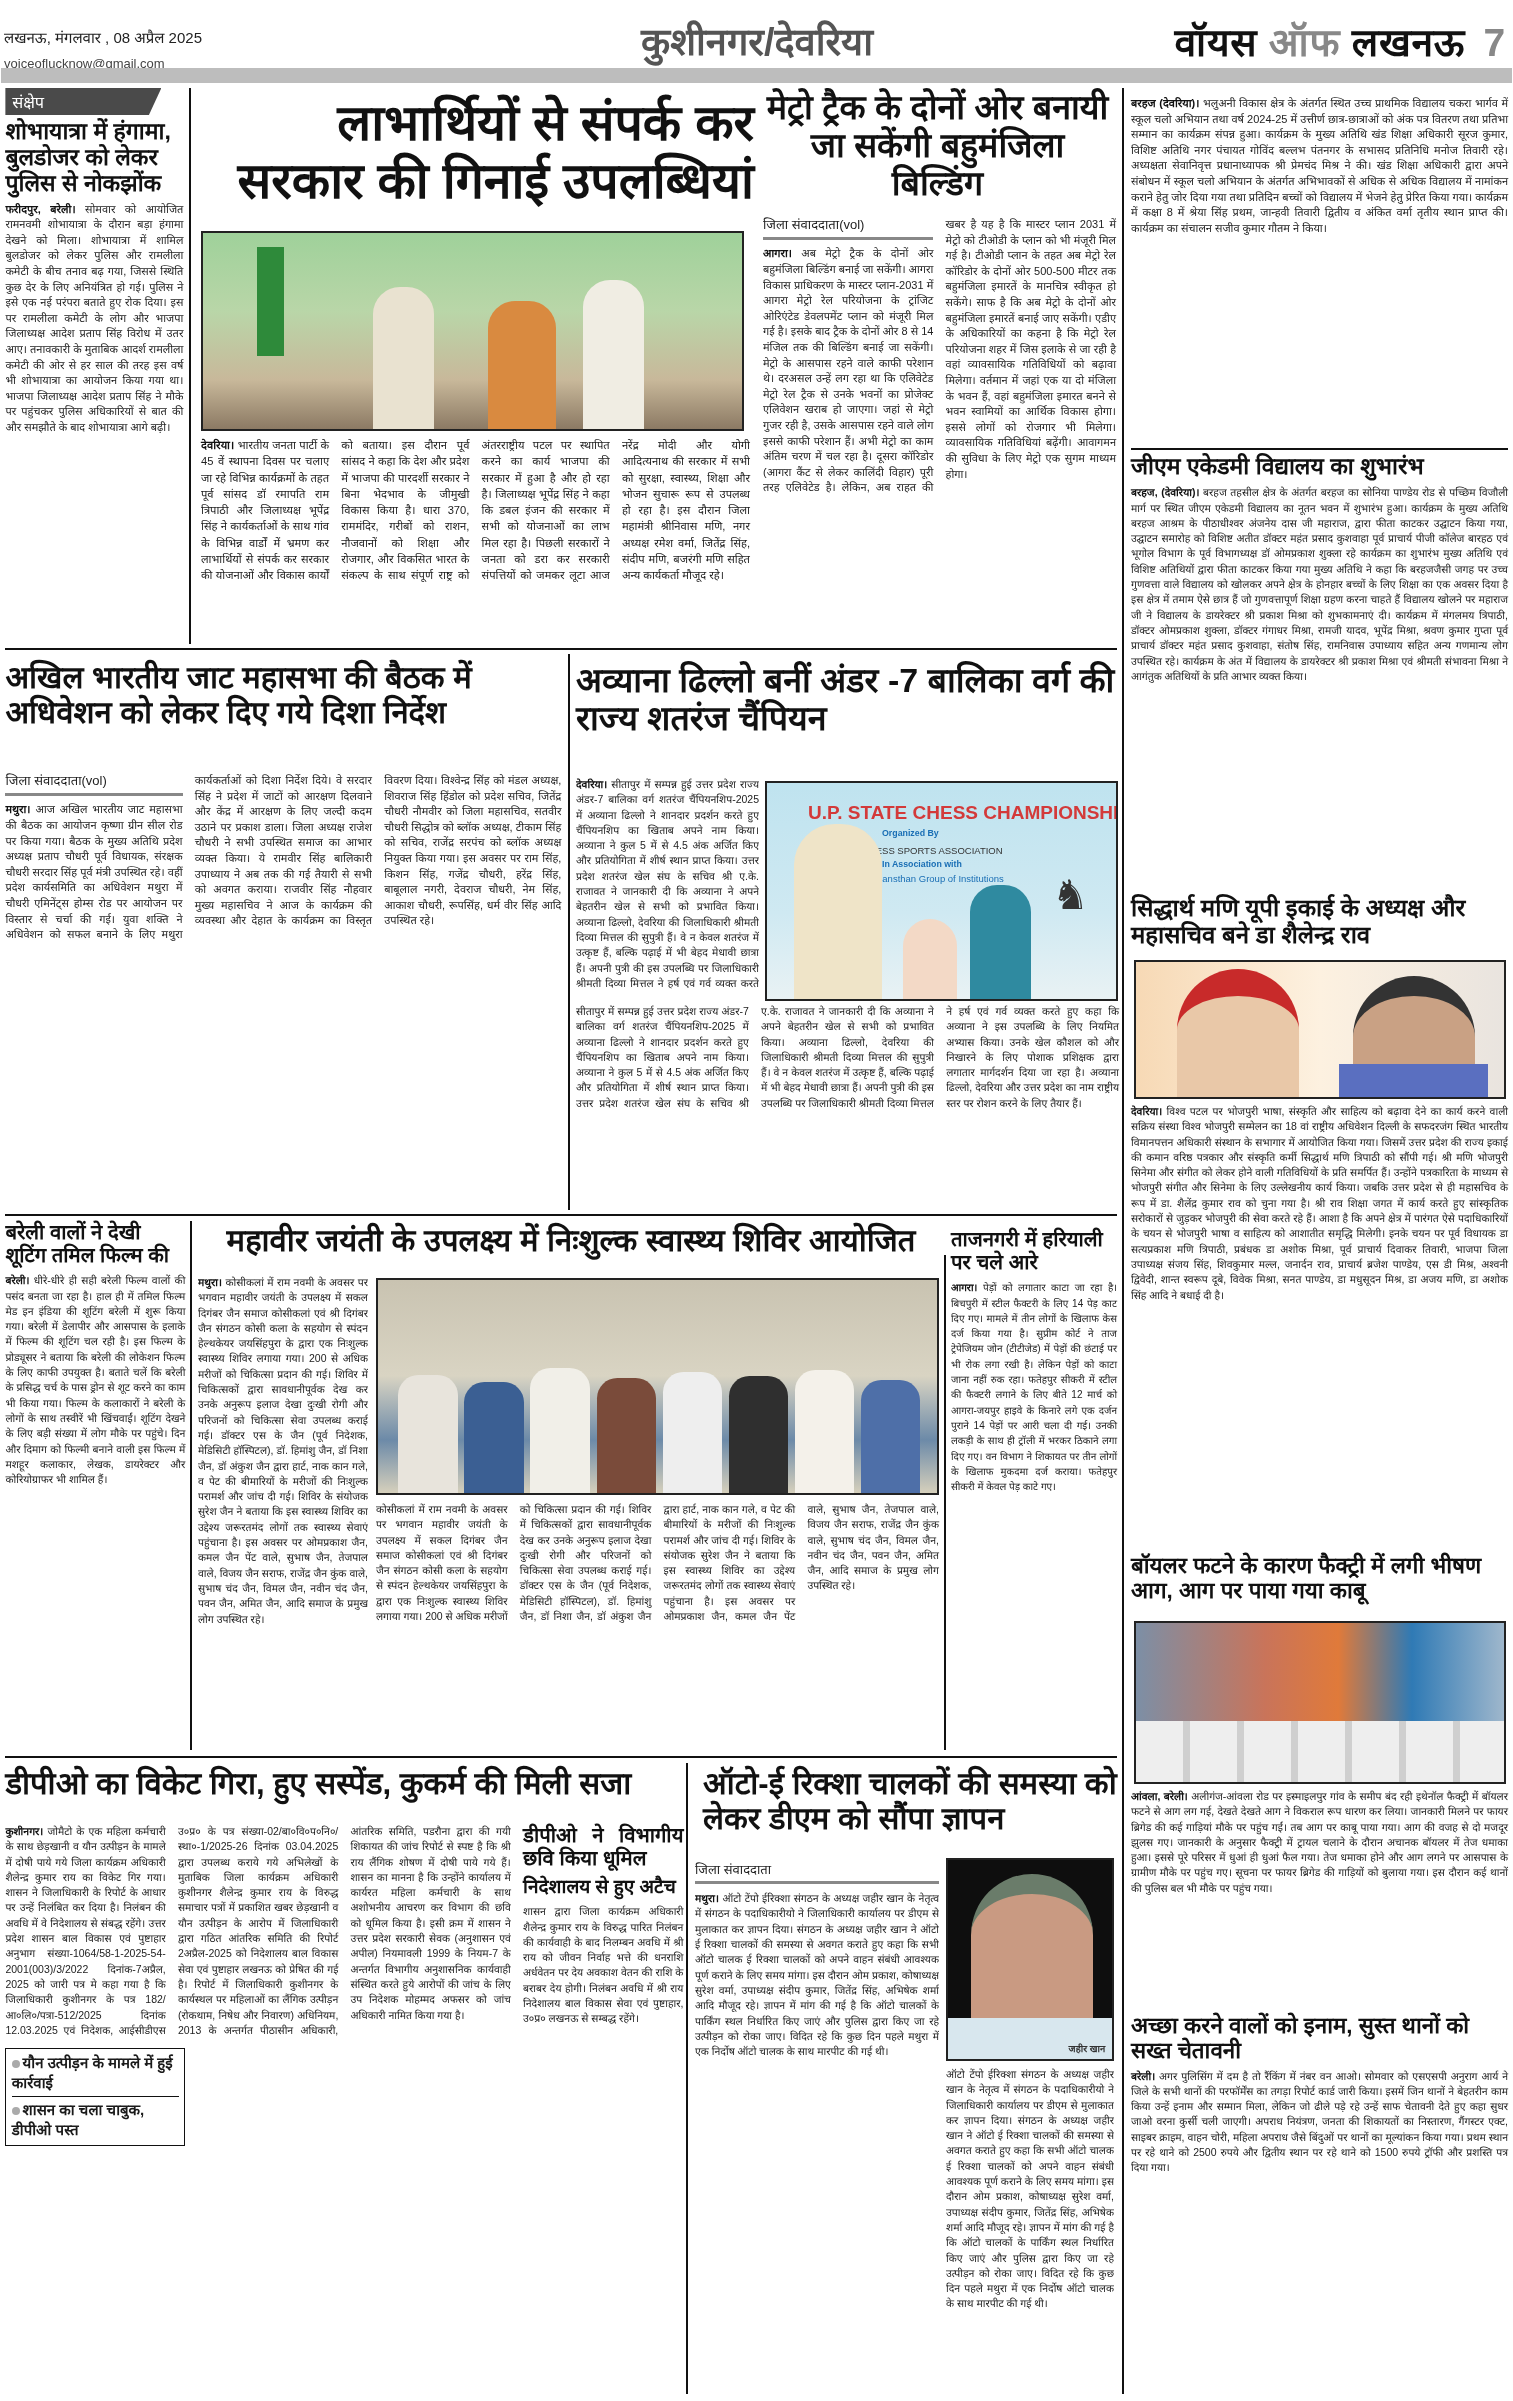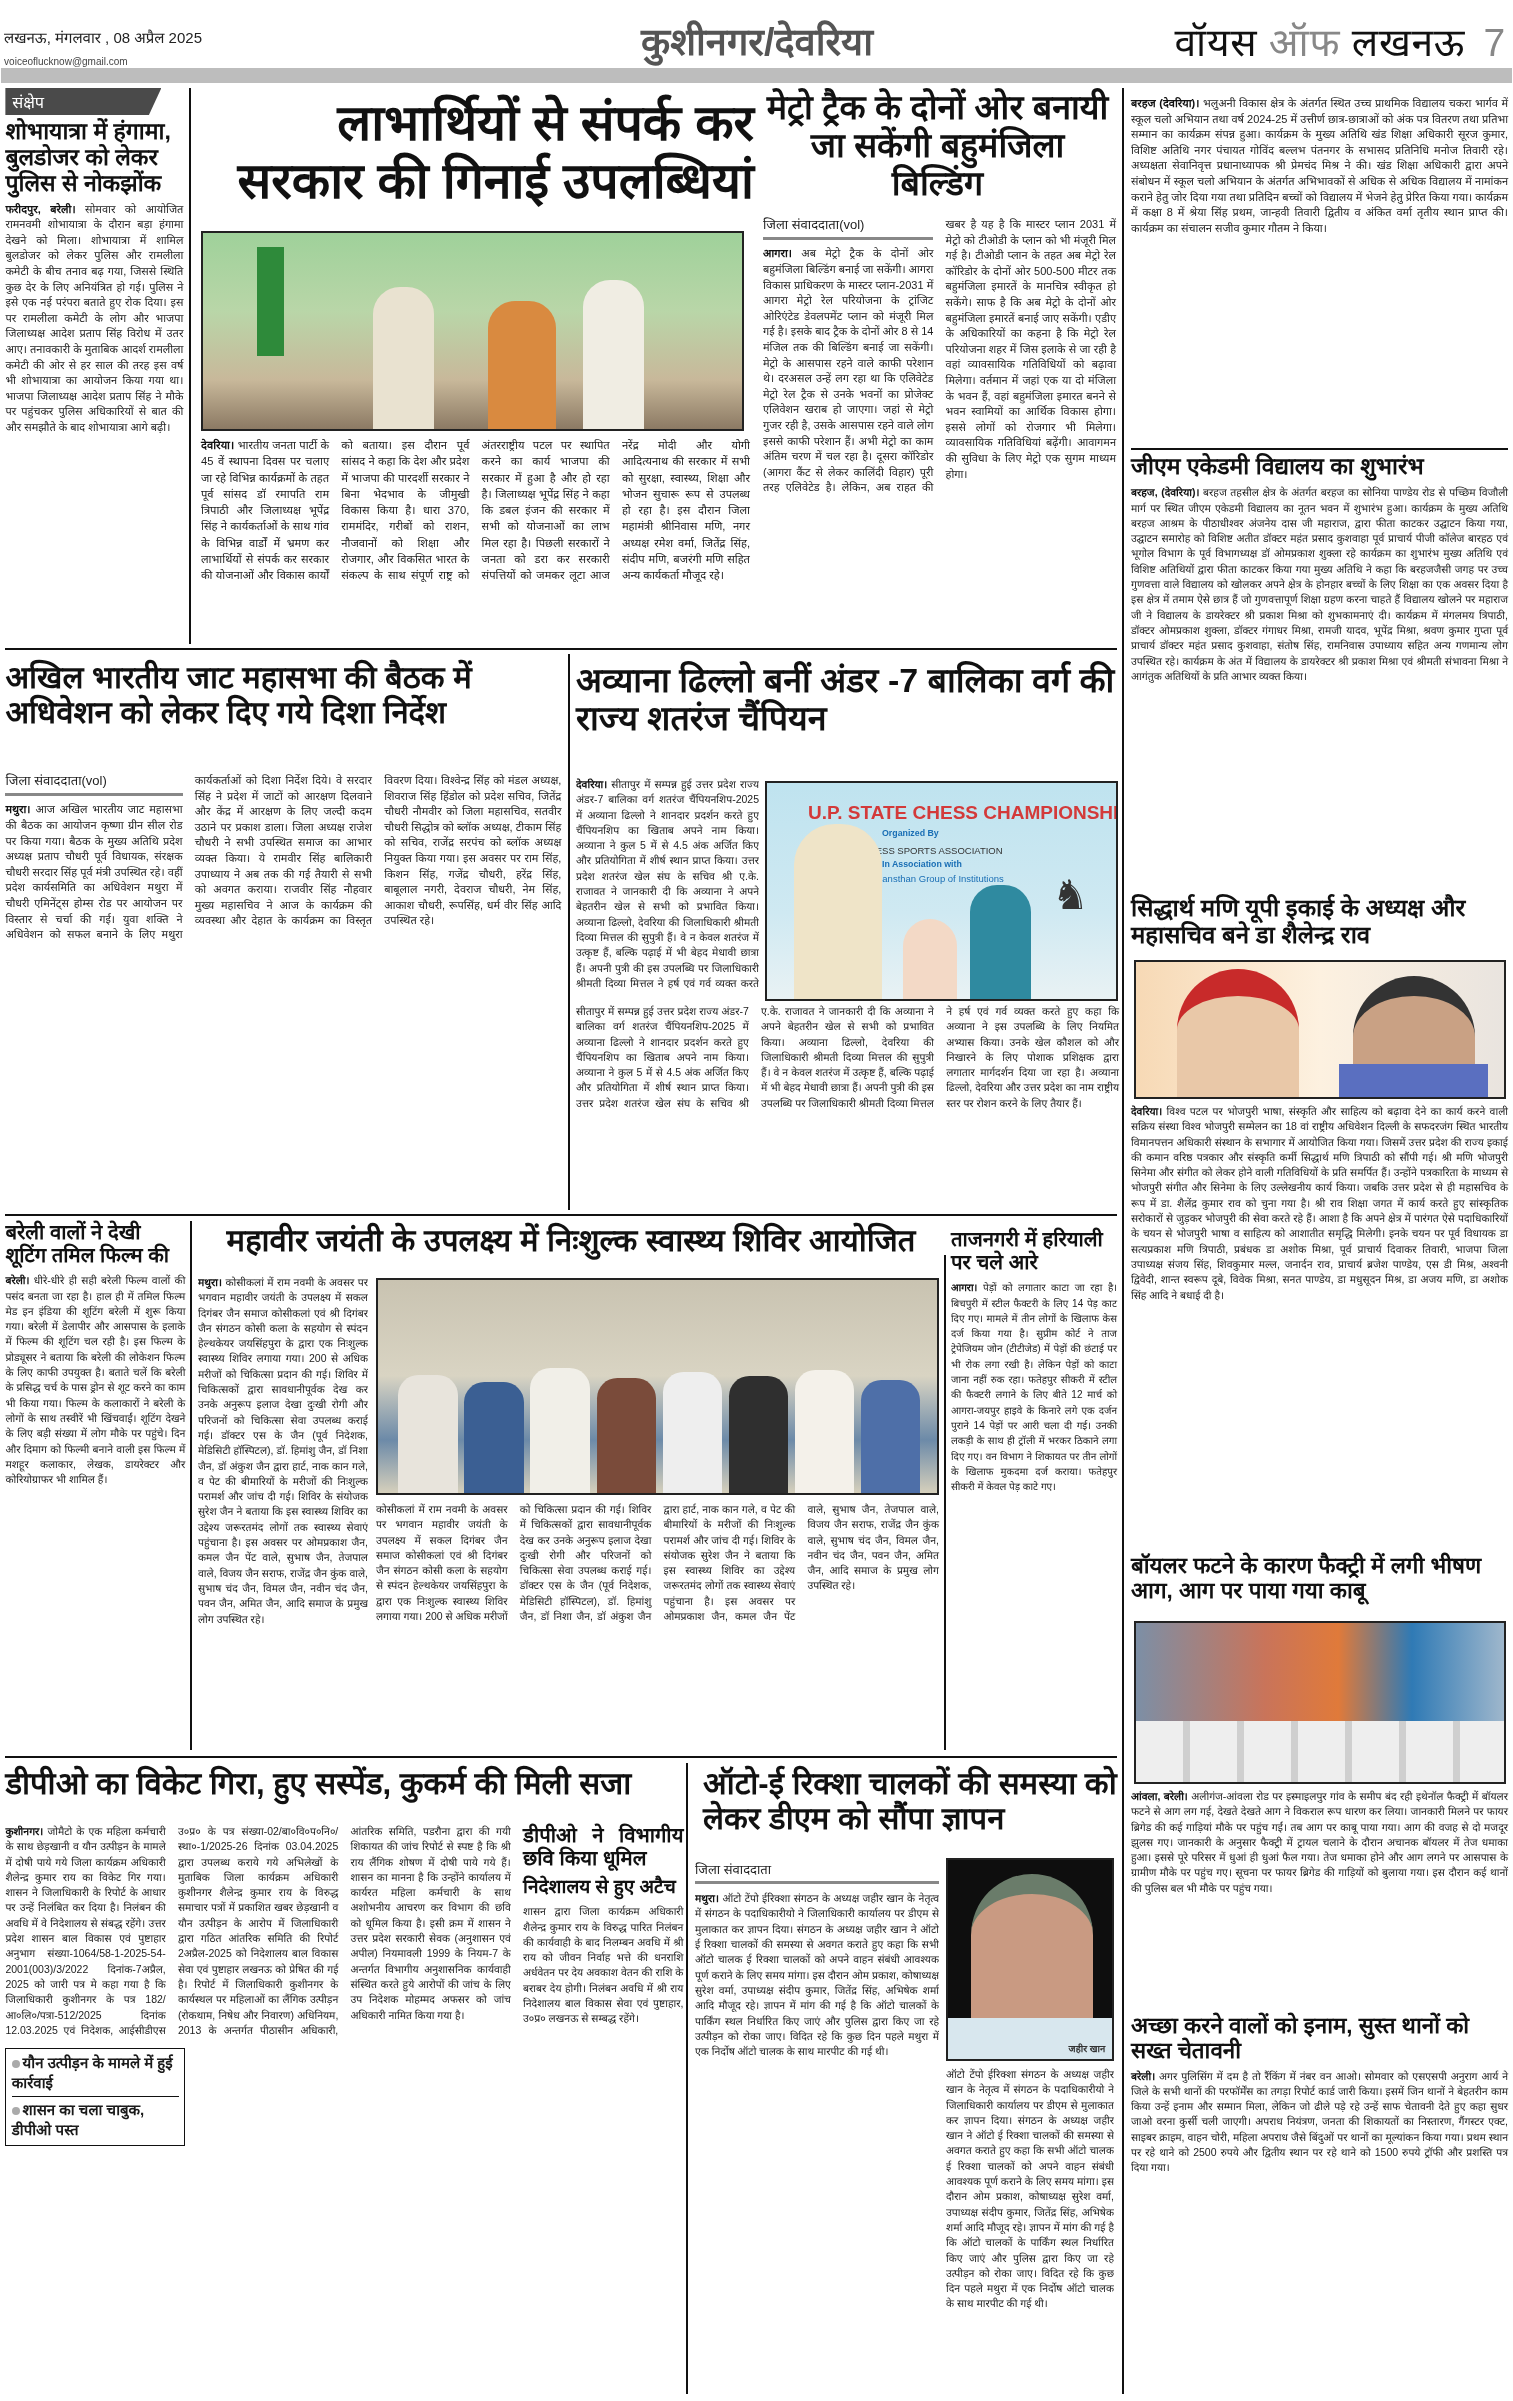--- a/index.html
+++ b/index.html
@@ -1,22 +1,22 @@
 <!DOCTYPE html>
 <html style="font-size:11px"><head>
 <meta charset="utf-8">
 <style>
   *{box-sizing:border-box;margin:0;padding:0}
   body{width:1514px;height:2401px;background:#fff;font-family:"Liberation Sans","DejaVu Sans",sans-serif;color:#1a1a1a;position:relative;overflow:hidden}
   .abs{position:absolute}
   .masthead{left:0;top:0;width:1514px;height:62px}
   .mh-date{left:4.1px;top:27px;font-size:15px;color:#222}
-  .mh-email{left:4.1px;top:56px;font-size:10px;color:#444}
+  .mh-email{left:4.1px;top:56px;font-size:13px;color:#444}
   .mh-section{left:0;width:1514px;text-align:center;top:13.6px;font-size:38px;font-weight:bold;color:#555;}
-  .mh-brand{right:8.1px;top:13.6px;font-size:39px;font-weight:normal;color:#111;letter-spacing:0.7px}
+  .mh-brand{right:8.1px;top:13.6px;font-size:39px;font-weight:bold;color:#111;letter-spacing:0.7px}
   .mh-brand .mid{color:#888}
   .mh-bar{left:1.4px;top:68px;width:1511px;height:15px;background:#bdbdbd}
   .vrule{width:2px;background:#111}
   .hrule{height:2px;background:#111}
   .hl{font-weight:bold;color:#111;line-height:1.12}
   .hl-light{font-weight:bold;color:#111;line-height:1.12}
   .body{font-size:11.2px;line-height:16.3px;color:#222;text-align:justify}
   .body b{color:#111}
   .cols2{column-count:2;column-gap:12.2px}
   .cols3{column-count:3;column-gap:12.2px}

